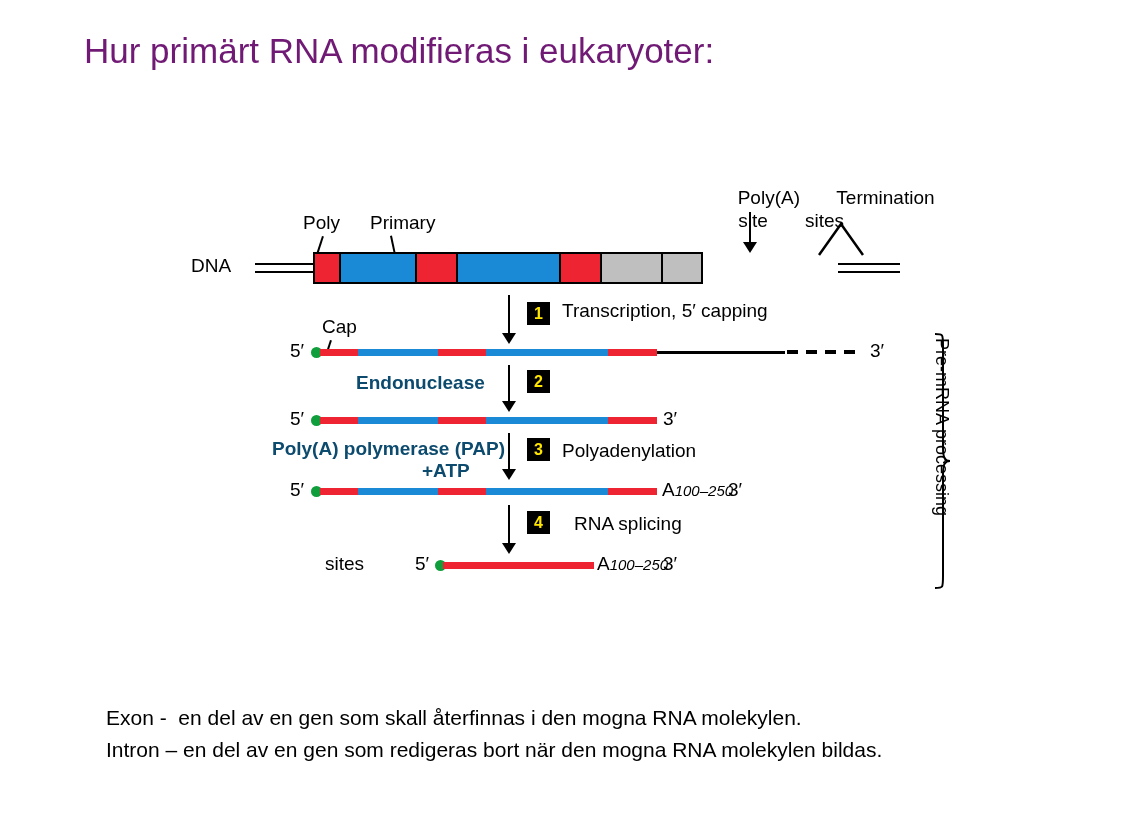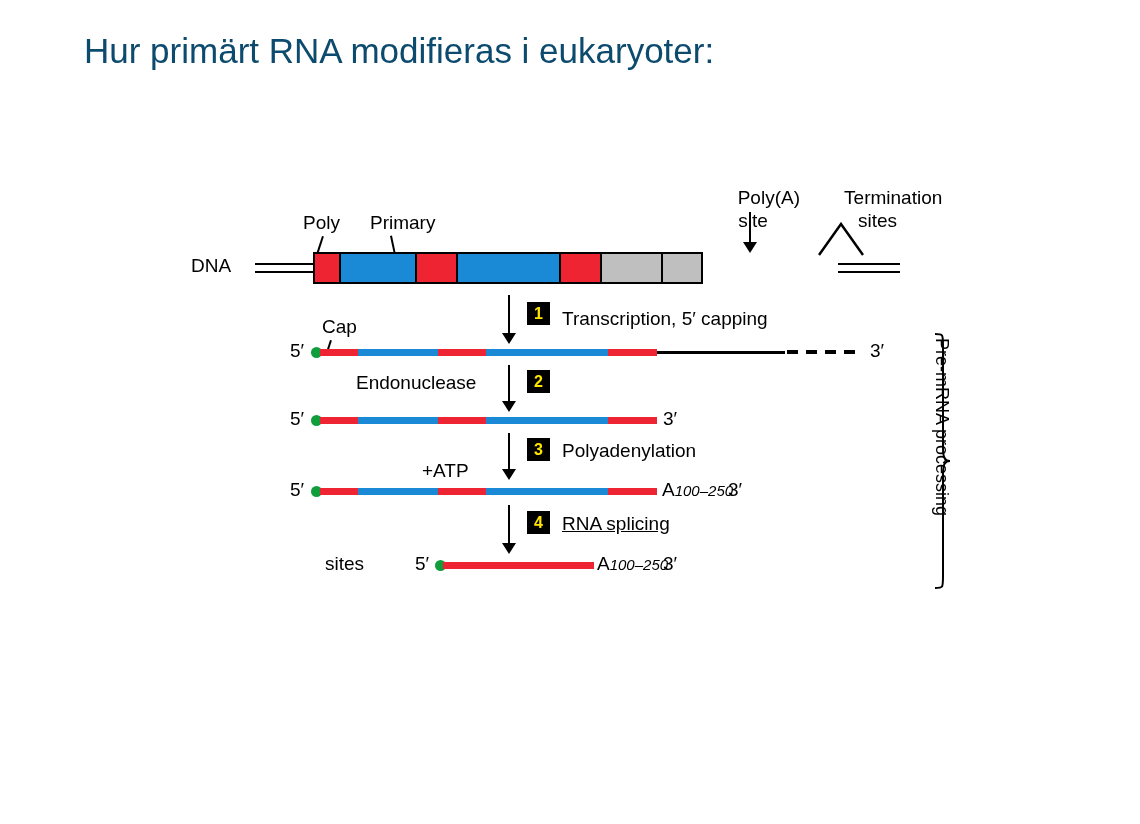--- a/index.html
+++ b/index.html
@@ -21,40 +21,40 @@
   }
   
   .title {
     position: absolute;
     left: 84px;
     top: 28px;
     width: 980px;
     font-size: 35px;
     line-height: 1.33;
     font-weight: 400;
-    color: #0c4a6e;
+    color: #701a75;
   }
   .title div { white-space: pre; }
 
   
   .diagram {
     position: absolute;
     left: 0;
     top: 150px;
     width: 1088px;
     height: 500px;
   }
   .lbl {
     position: absolute;
     font-size: 19px;
     line-height: 1.18;
     color: #000;
     white-space: pre;
   }
-  .lbl.blue { color: #000000; }
+  .lbl.blue { color: #0c4a6e; font-weight: bold; }
 
   
   .dna-bar {
     position: absolute;
     left: 313px;
     top: 102px;
     width: 390px;
     height: 32px;
     border: 2px solid #000;
     box-sizing: border-box;
@@ -170,21 +170,21 @@
   <div class="title">
     <div>Hur primärt RNA modifieras i eukaryoter:</div>
   </div>
 
   <div class="diagram">
 
     <div class="lbl" style="left:703px; top:15px; width:100px; text-align:center;">
       <span style="white-space:pre-line;">Poly(A)
 site</span>
     </div>
-    <div class="lbl" style="left:805px; top:15px; width:145px; text-align:center;">
+    <div class="lbl" style="left:805px; top:15px; width:145px; text-align:left;">
       <span style="white-space:pre-line;">Termination
 sites</span>
     </div>
 
     <div class="arrow" style="left:749px; top:62px; height:34px;"></div>
     <div class="arrowhead" style="left:743px; top:92px;"></div>
 
     <div class="lbl" style="left:303px; top:62px;"><span>Poly</span></div>
     <div class="lbl" style="left:370px; top:62px;"><span>Primary</span></div>
     <div class="leader" style="left:322px; top:86px; height:18px; transform: rotate(18deg); transform-origin: top left;"></div>
@@ -203,21 +203,21 @@
       <div class="seg exon" style="width:48px;"></div>
       <div class="seg intron" style="width:122px;"></div>
       <div class="seg exon" style="width:49px;"></div>
       <div class="seg gray" style="width:72px;"></div>
       <div class="seg gray" style="width:45px;"></div>
     </div>
 
     <div class="arrow" style="left:508px; top:145px; height:42px;"></div>
     <div class="arrowhead" style="left:502px; top:183px;"></div>
     <div class="numbox" style="left:527px; top:152px;">1</div>
-    <div class="lbl" style="left:562px; top:158px;text-align:center;">Transcription, 5′ capping</div>
+    <div class="lbl" style="left:562px; top:150px;text-align:center;">Transcription, 5′ capping</div>
 
     <div class="lbl" style="left:290px; top:190px;">5′</div>
     <div class="lbl" style="left:322px; top:166px;">Cap</div>
     <div class="leader" style="left:330px; top:190px; height:14px; transform: rotate(18deg); transform-origin: top left;"></div>
     <div class="dot" style="left:311px; top:197px;"></div>
     <div class="tline red" style="left:320px; top:199px; width:38px;"></div>
     <div class="tline blue" style="left:358px; top:199px; width:80px;"></div>
     <div class="tline red" style="left:438px; top:199px; width:48px;"></div>
     <div class="tline blue" style="left:486px; top:199px; width:122px;"></div>
     <div class="tline red" style="left:608px; top:199px; width:49px;"></div>
@@ -236,44 +236,49 @@
     <div class="tline blue" style="left:358px; top:267px; width:80px;"></div>
     <div class="tline red" style="left:438px; top:267px; width:48px;"></div>
     <div class="tline blue" style="left:486px; top:267px; width:122px;"></div>
     <div class="tline red" style="left:608px; top:267px; width:49px;"></div>
     <div class="lbl" style="left:663px; top:258px;">3′</div>
 
     <div class="arrow" style="left:508px; top:283px; height:40px;"></div>
     <div class="arrowhead" style="left:502px; top:319px;"></div>
     <div class="numbox" style="left:527px; top:288px;">3</div>
     <div class="lbl" style="left:562px; top:290px;">Polyadenylation</div>
+    <div class="lbl blue" style="left:272px; top:288px;">Poly(A) polymerase (PAP)</div>
     <div class="lbl blue" style="left:422px; top:310px;">+ATP</div>
 
     <div class="lbl" style="left:290px; top:329px;">5′</div>
     <div class="dot" style="left:311px; top:336px;"></div>
     <div class="tline red" style="left:320px; top:338px; width:38px;"></div>
     <div class="tline blue" style="left:358px; top:338px; width:80px;"></div>
     <div class="tline red" style="left:438px; top:338px; width:48px;"></div>
     <div class="tline blue" style="left:486px; top:338px; width:122px;"></div>
     <div class="tline red" style="left:608px; top:338px; width:49px;"></div>
     <div class="lbl" style="left:662px; top:329px;"><span>A</span><span class="sub">100–250</span></div>
     <div class="lbl" style="left:728px; top:329px;">3′</div>
 
     <div class="arrow" style="left:508px; top:355px; height:42px;"></div>
     <div class="arrowhead" style="left:502px; top:393px;"></div>
     <div class="numbox" style="left:527px; top:361px;">4</div>
-    <div class="lbl" style="left:562px; top:363px;text-decoration:underline;">RNA splicing</div>
+    <div class="lbl" style="left:574px; top:363px;">RNA splicing</div>
 
     <div class="lbl" style="left:325px; top:403px;">sites</div>
     <div class="lbl" style="left:415px; top:403px;">5′</div>
     <div class="dot" style="left:435px; top:410px;"></div>
     <div class="tline red" style="left:443px; top:412px; width:151px;"></div>
     <div class="lbl" style="left:597px; top:403px;"><span>A</span><span class="sub">100–250</span></div>
     <div class="lbl" style="left:663px; top:403px;">3′</div>
 
     <svg class="brace" viewBox="0 0 18 258" preserveAspectRatio="none">
       <path d="M2,2 C10,2 10,2 10,14 L10,116 C10,126 12,129 17,129 C12,129 10,132 10,142 L10,244 C10,256 10,256 2,256" fill="none" stroke="#000" stroke-width="2"></path>
     </svg>
     <div class="brace-label">Pre-mRNA processing</div>
   </div>
 
+  <div class="caption">
+    <div>Exon -  en del av en gen som skall återfinnas i den mogna RNA molekylen.</div>
+    <div>Intron – en del av en gen som redigeras bort när den mogna RNA molekylen bildas.</div>
+  </div>
 
 </div>
 
 </body></html>

